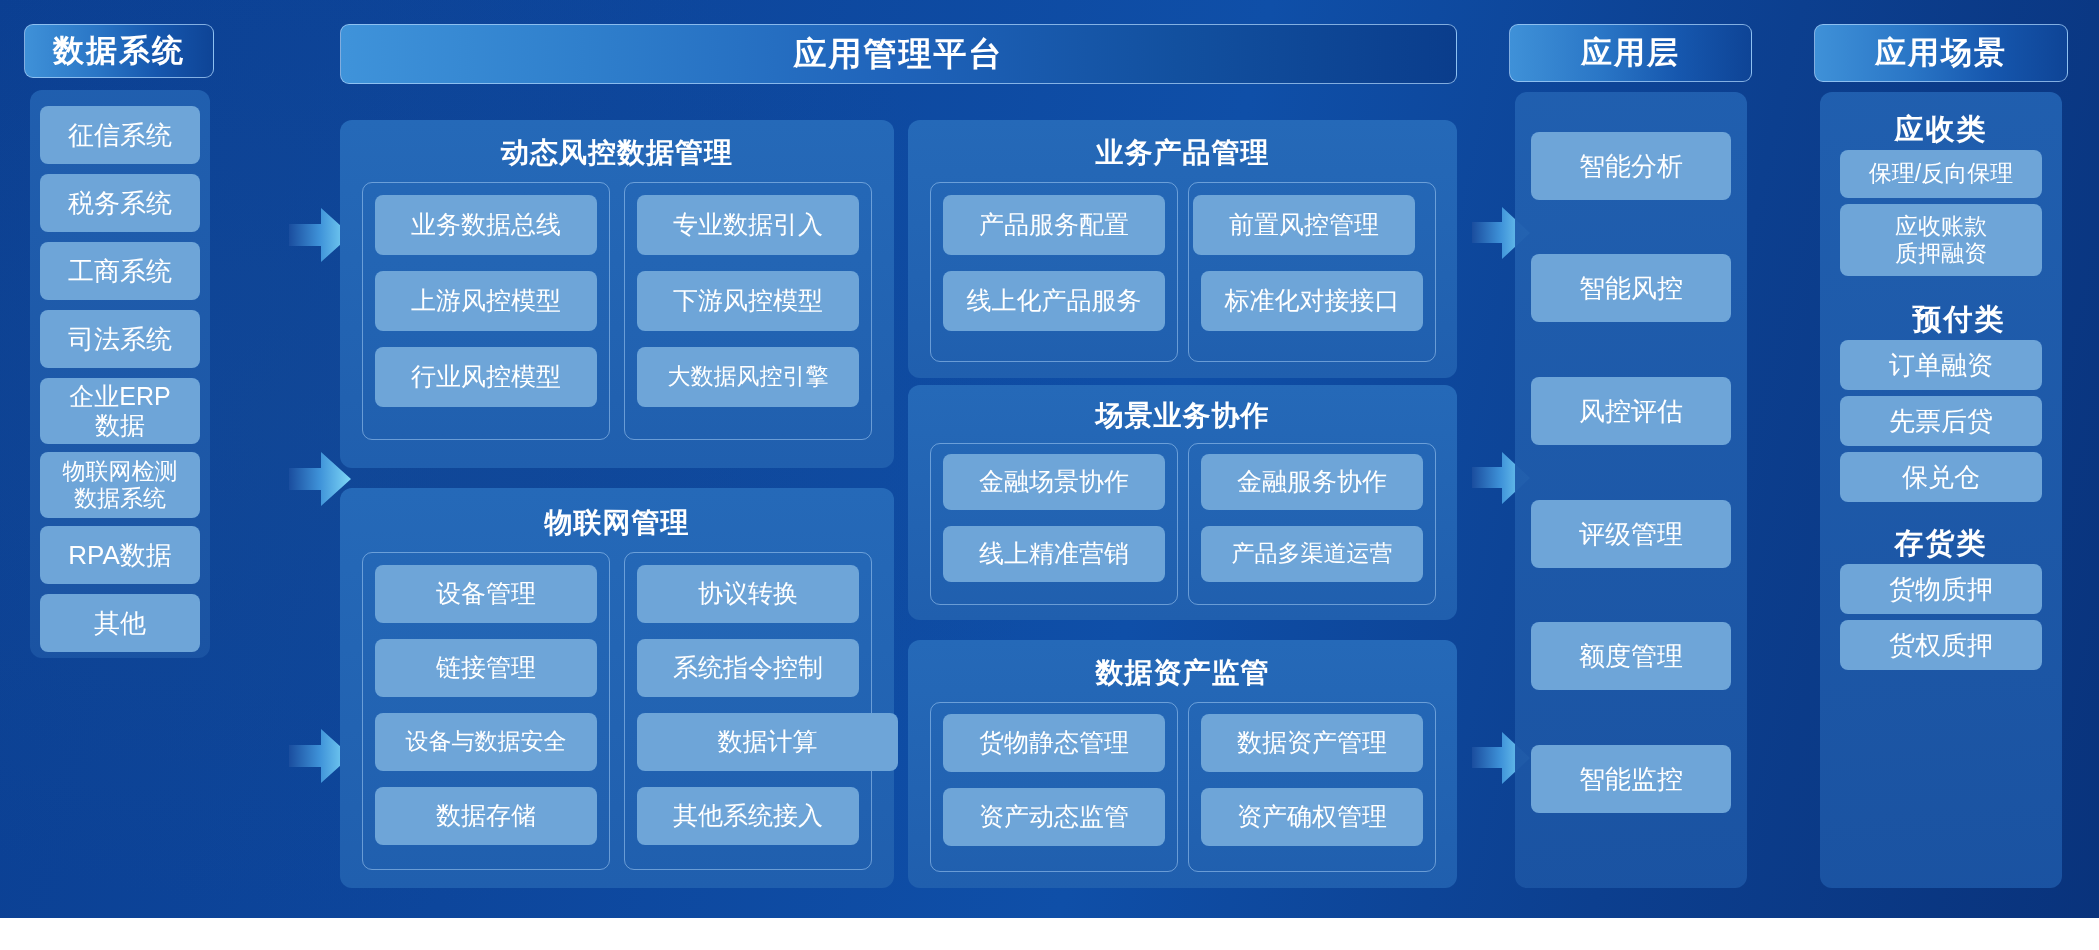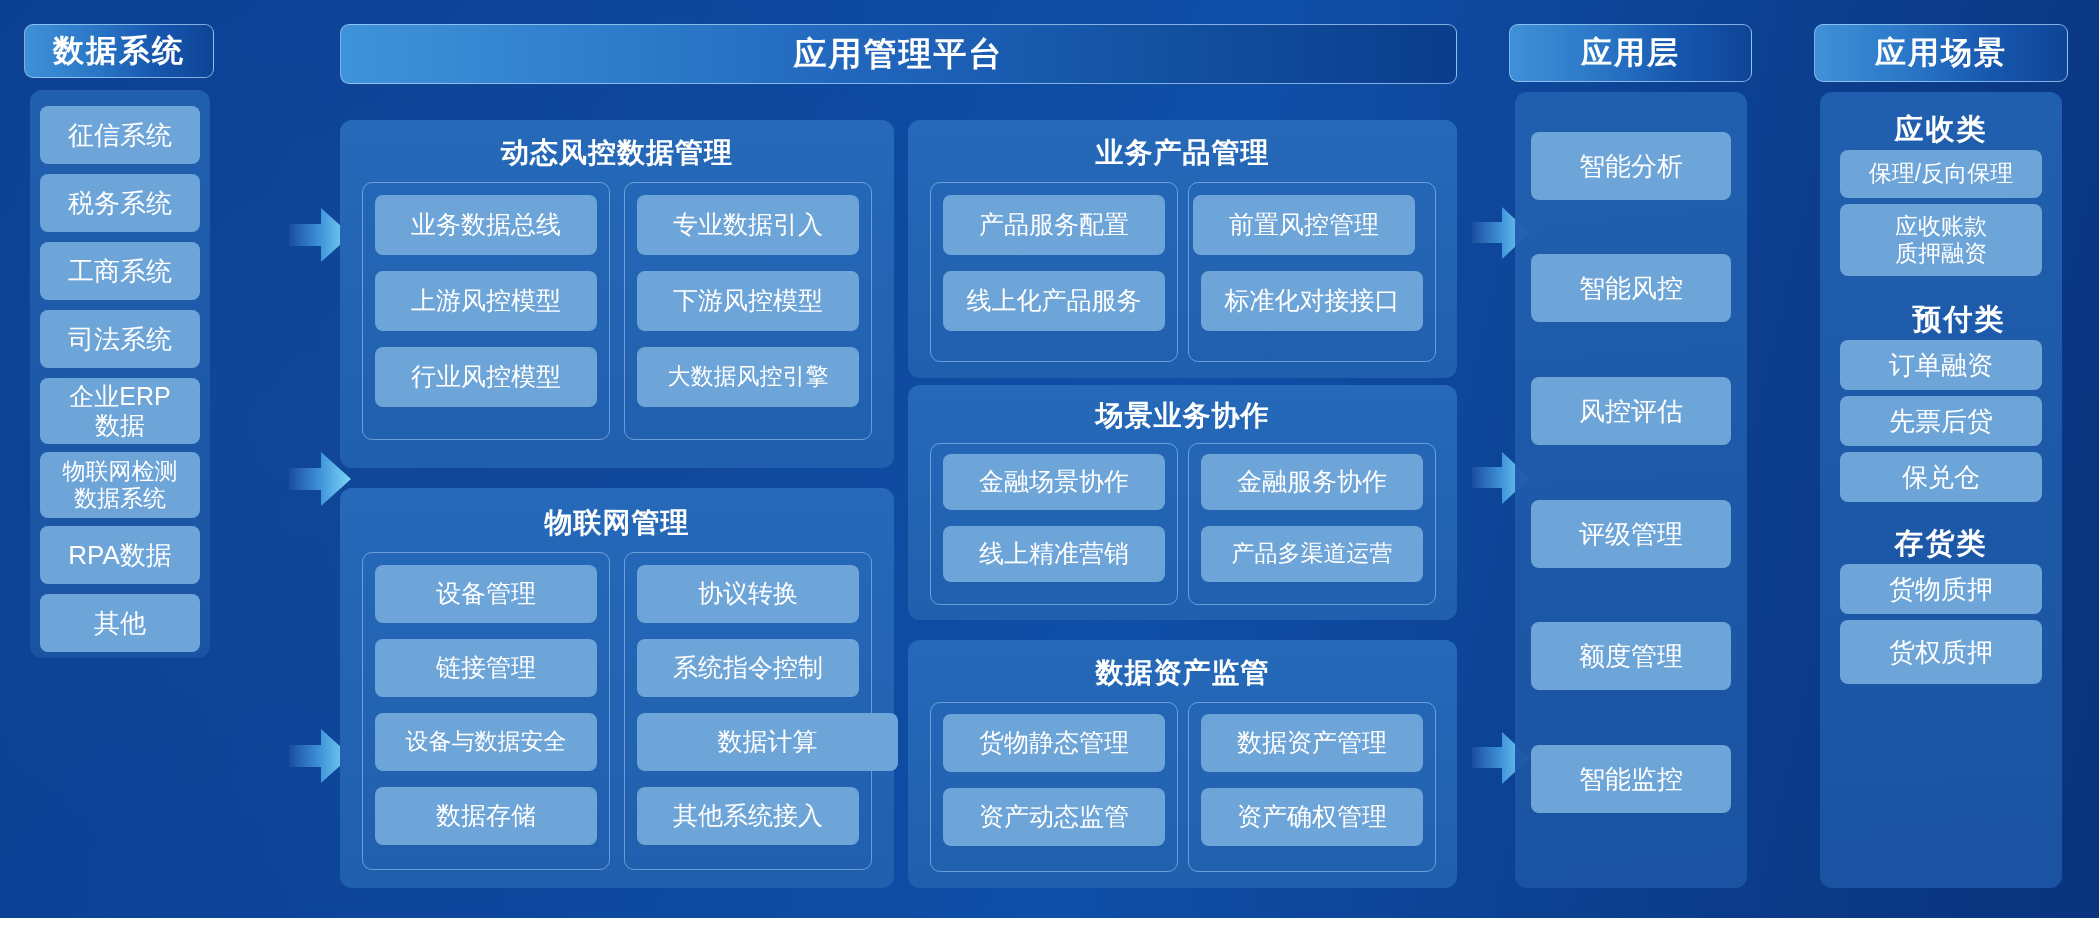--- a/index.html
+++ b/index.html
@@ -285,17 +285,17 @@
       <div class="chip xs" style="left:20px;top:112px;width:202px;height:72px;">应收账款
 质押融资</div>
 
       <div class="group-label" style="top:208px;padding-left:36px;">预付类</div>
       <div class="chip" style="left:20px;top:248px;width:202px;height:50px;">订单融资</div>
       <div class="chip" style="left:20px;top:304px;width:202px;height:50px;">先票后贷</div>
       <div class="chip" style="left:20px;top:360px;width:202px;height:50px;">保兑仓</div>
 
       <div class="group-label" style="top:432px;">存货类</div>
       <div class="chip" style="left:20px;top:472px;width:202px;height:50px;">货物质押</div>
-      <div class="chip" style="left:20px;top:528px;width:202px;height:64px;">货权质押</div>
+      <div class="chip" style="left:20px;top:528px;width:202px;height:50px;">货权质押</div>
     </div>
 
   </div>
 </div>
 
 </body></html>

